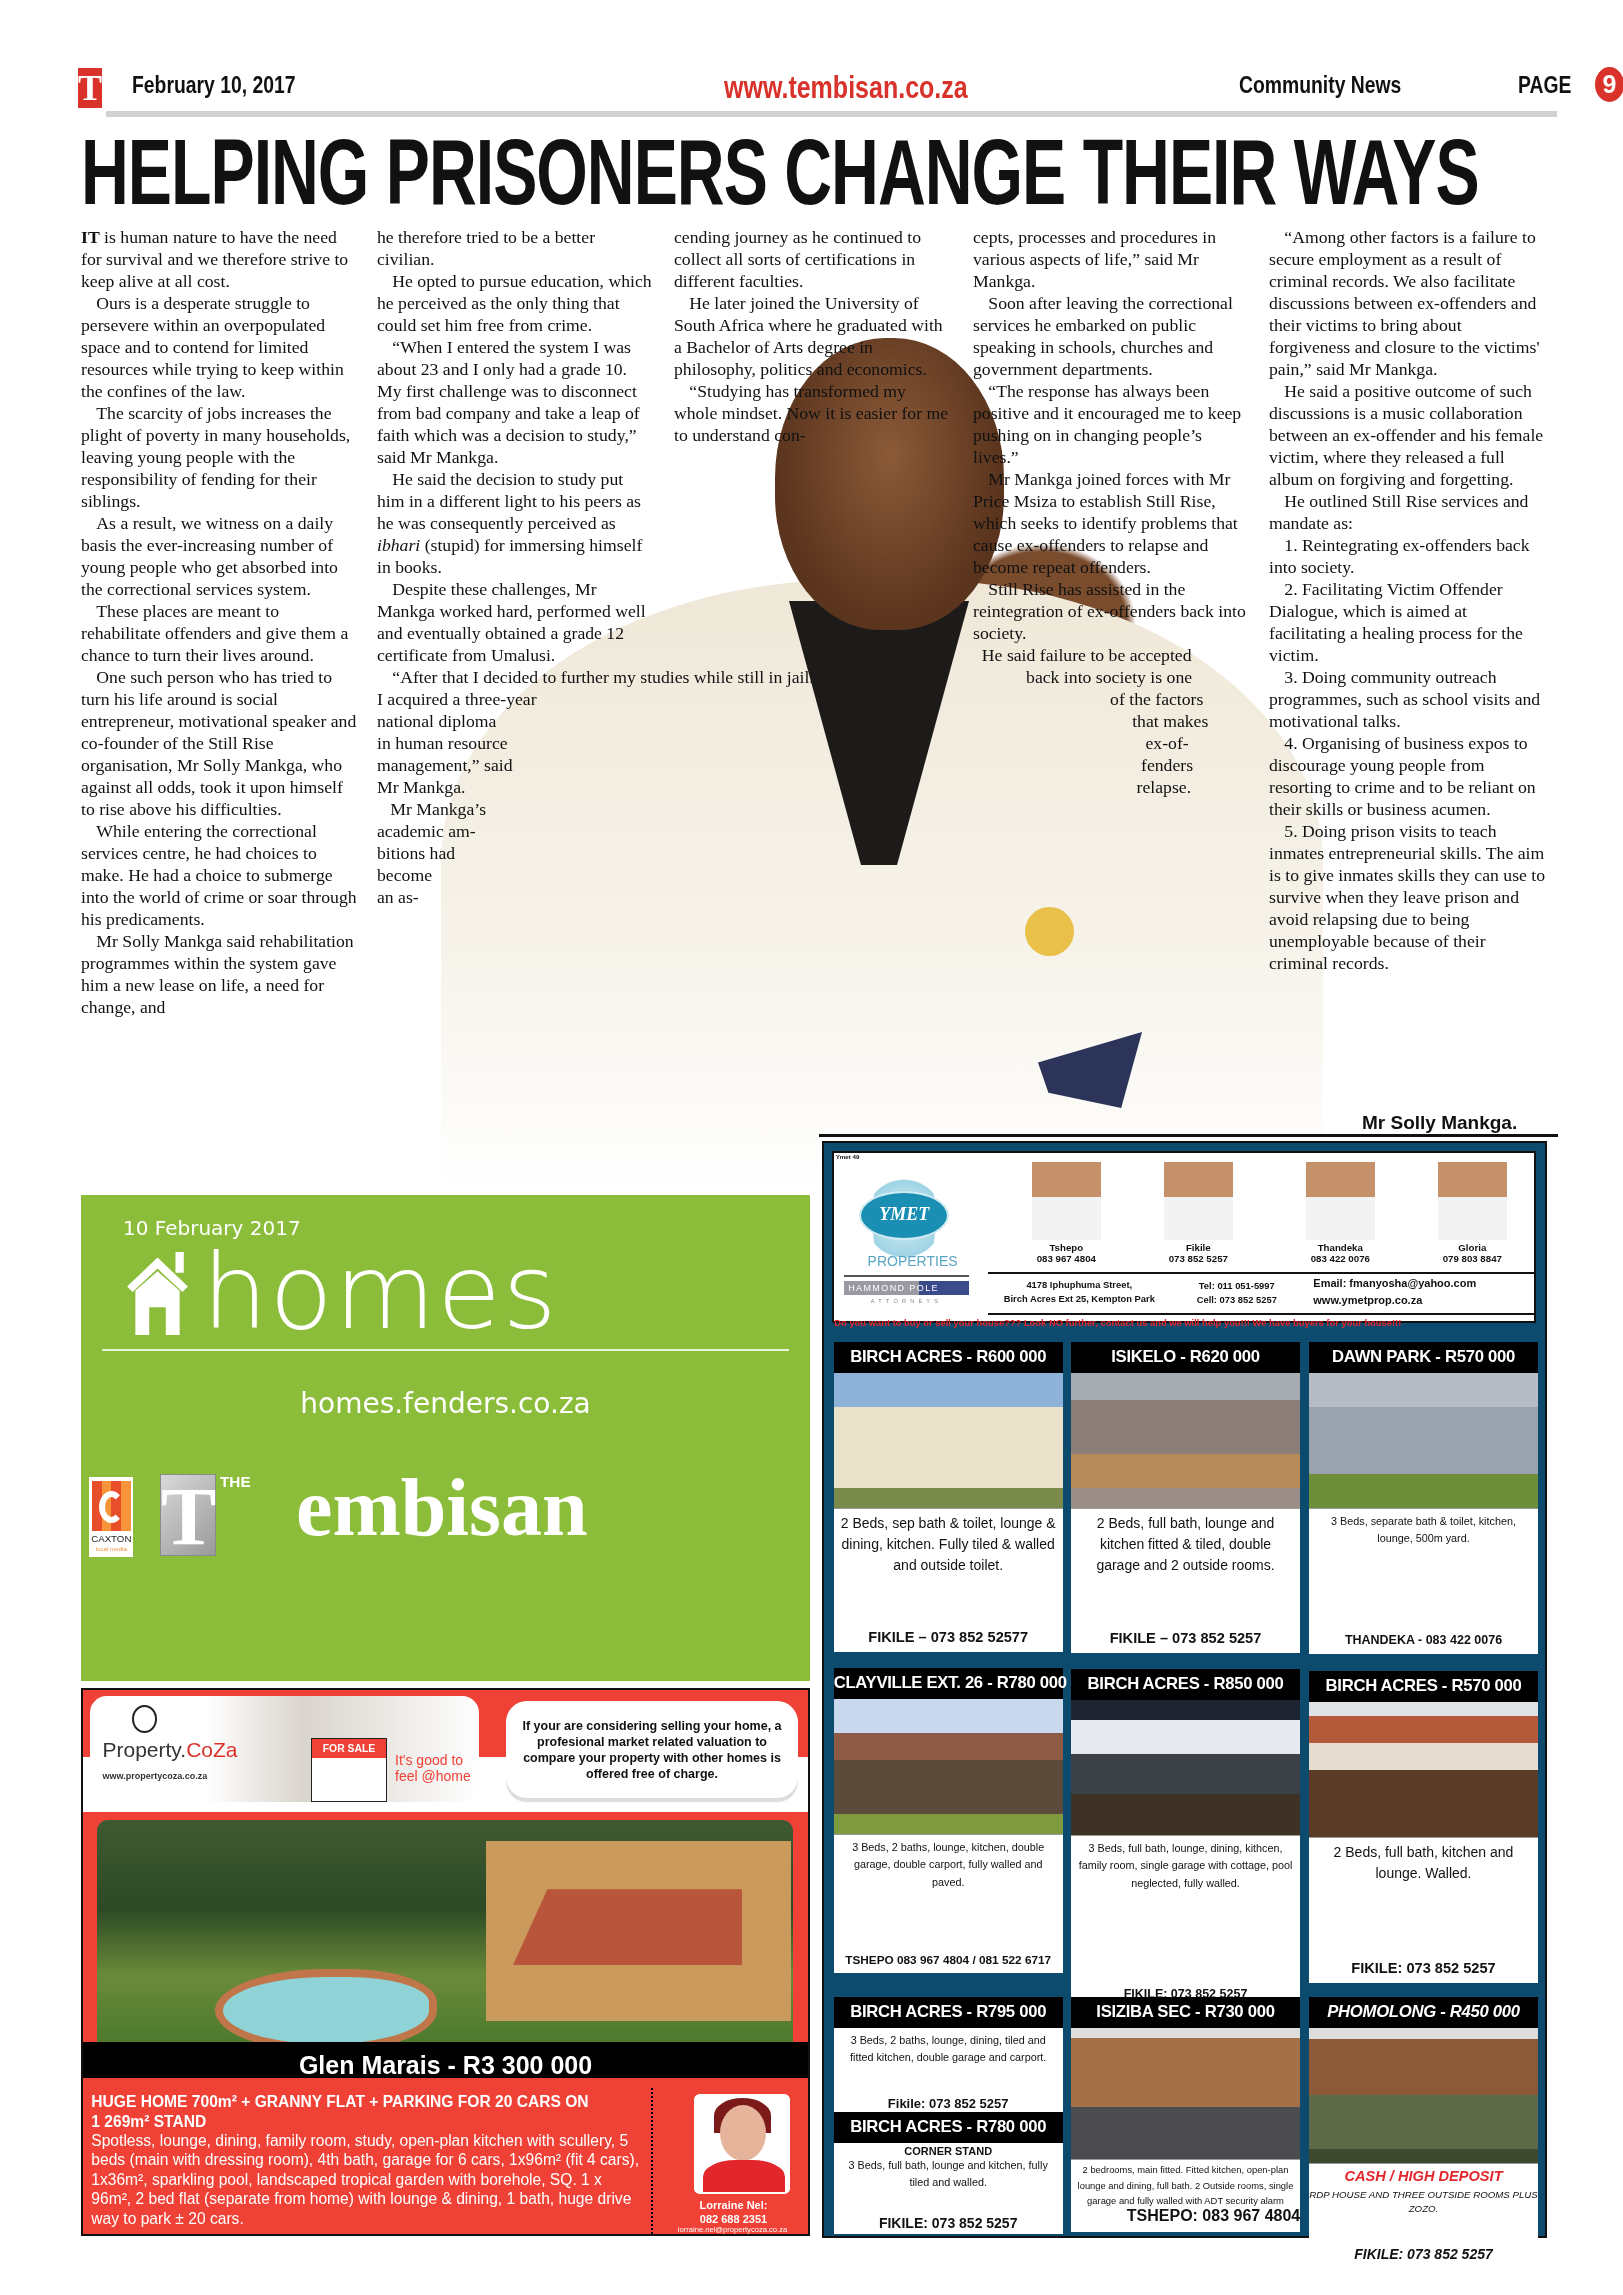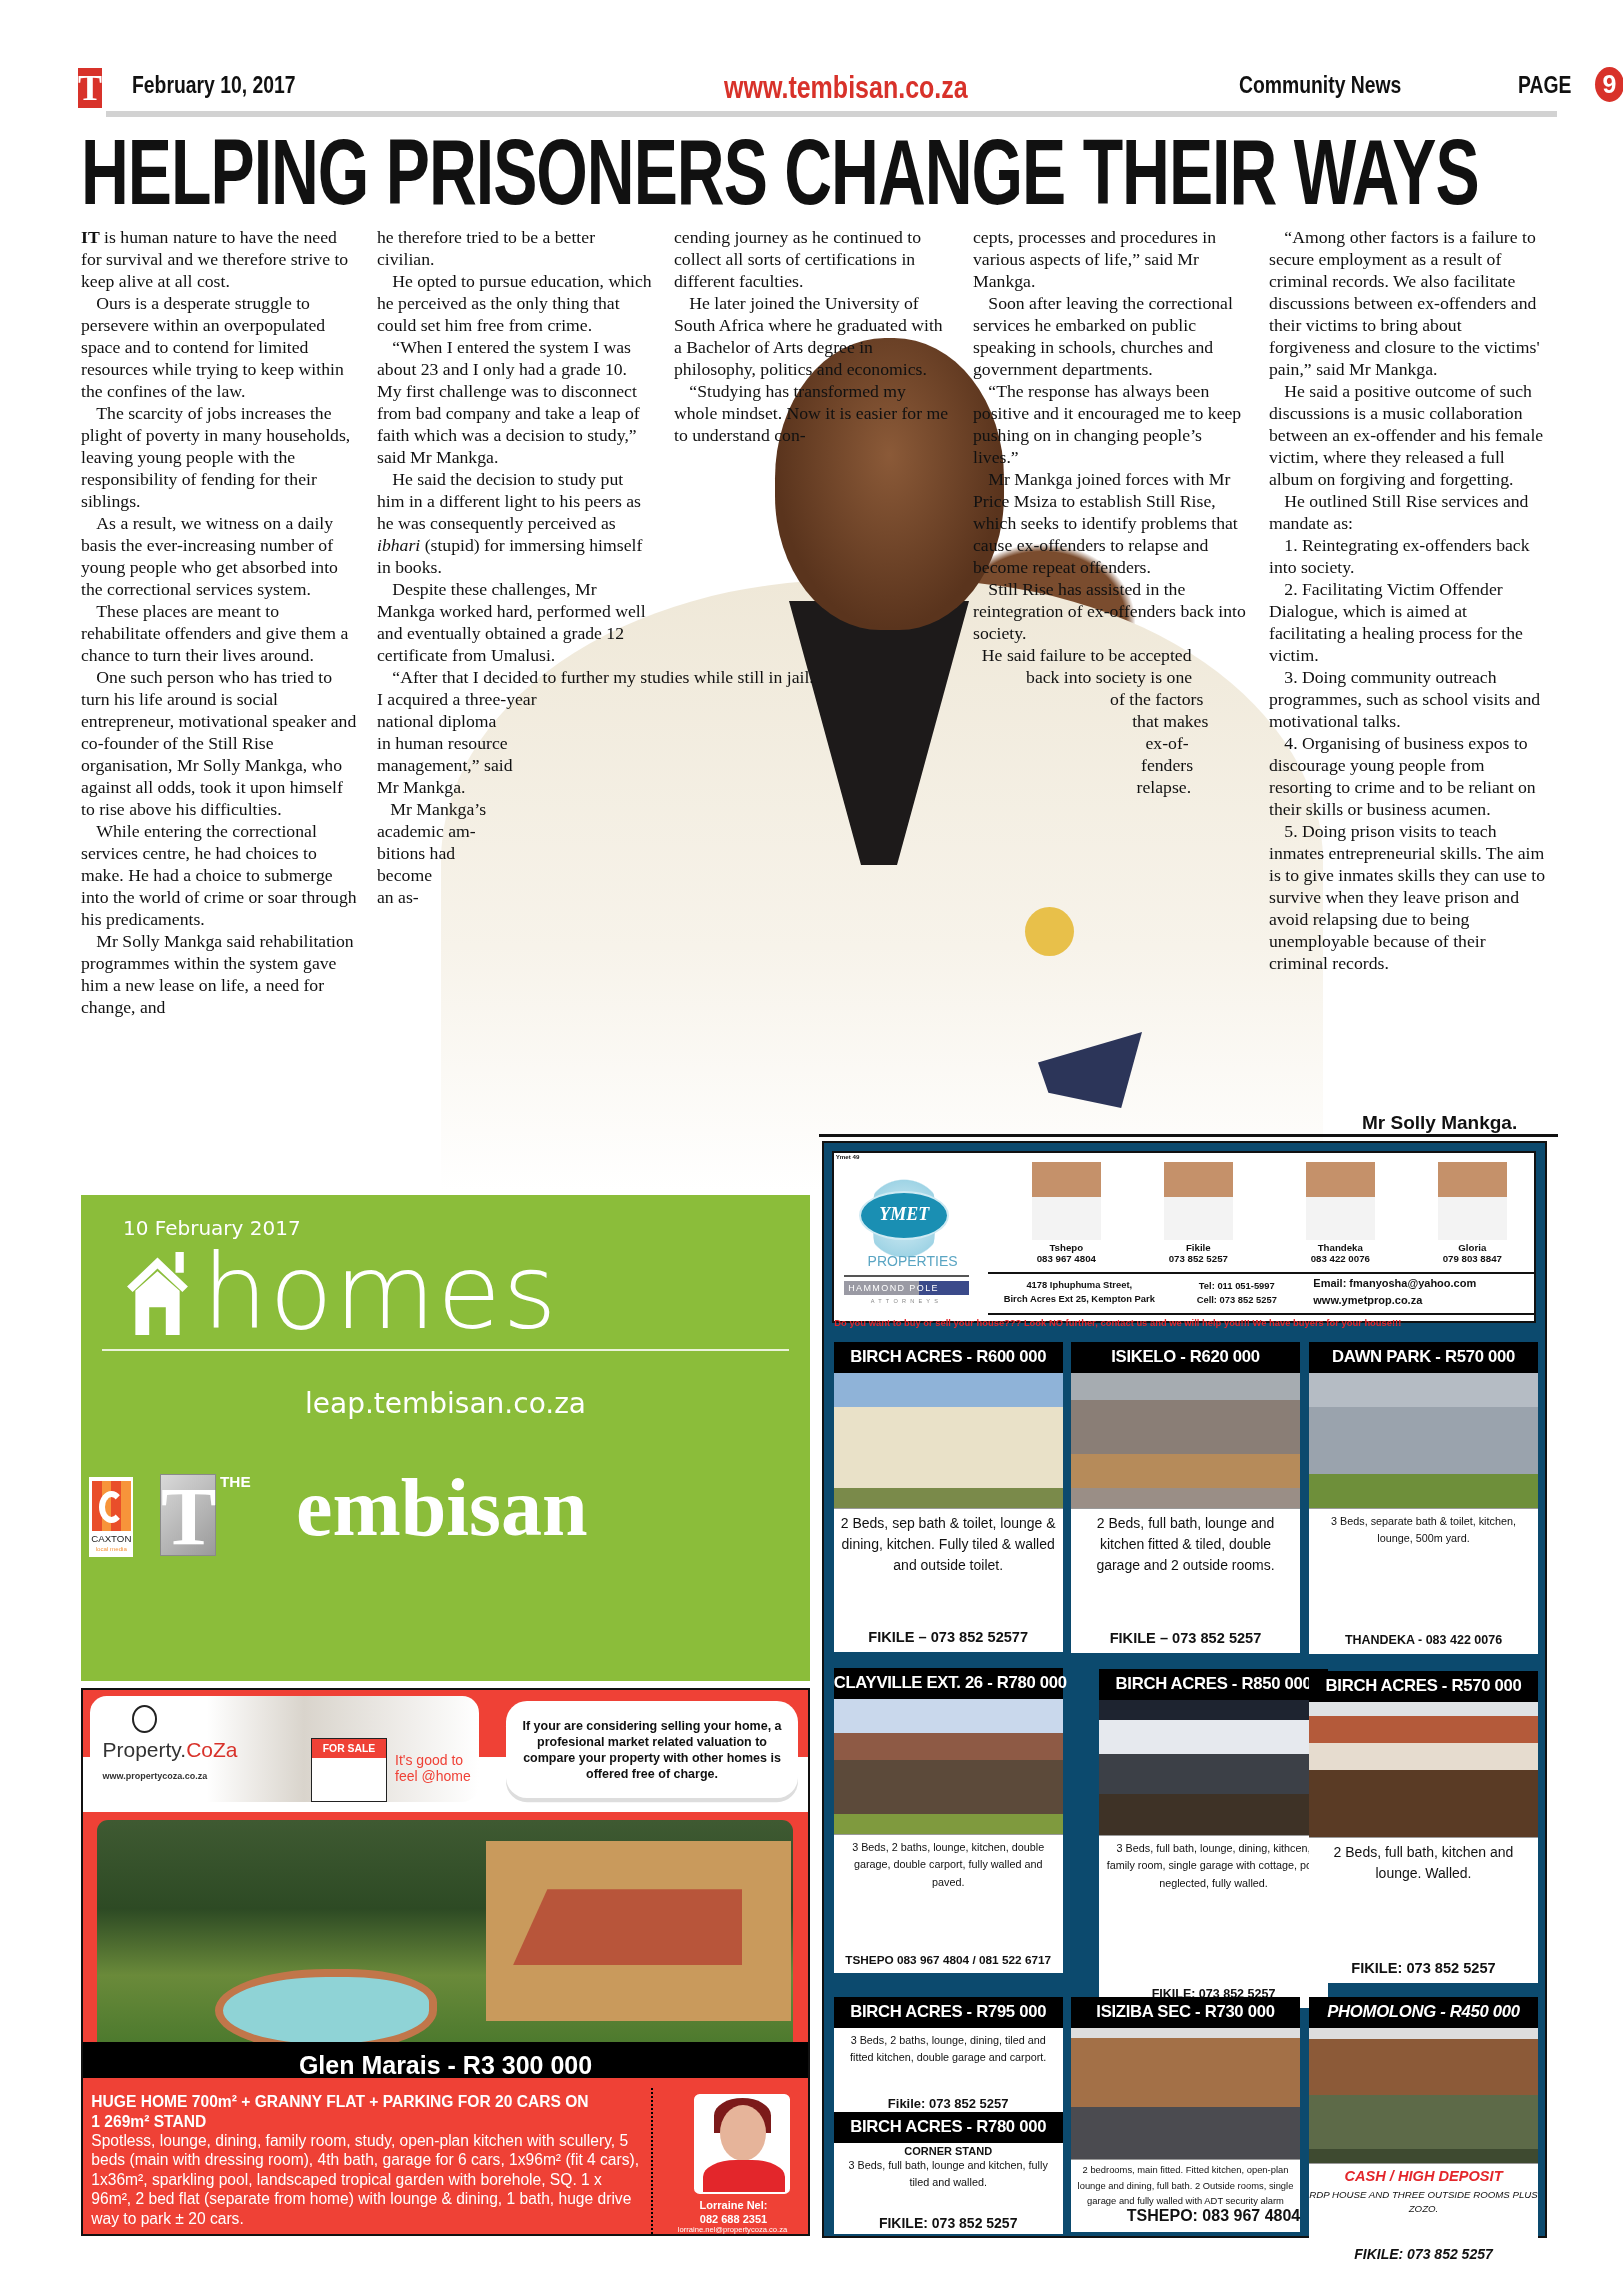--- a/index.html
+++ b/index.html
@@ -246,21 +246,21 @@
 
 <div class="homes">
   <div class="homes-date">10 February 2017</div>
   <svg class="homes-icon" viewBox="0 0 88 120">
     <polygon points="0,50 44,8 88,50 80,58 44,24 8,58" fill="#fff"></polygon>
     <rect x="70" y="0" width="12" height="30" fill="#fff"></rect>
     <polygon points="12,56 44,28 76,56 76,120 56,120 56,80 32,80 32,120 12,120" fill="#fff"></polygon>
   </svg>
   <div class="homes-title">homes</div>
   <div class="homes-rule"></div>
-  <div class="homes-url">leap.tembisan.co.za</div>
+  <div class="homes-url">homes.fenders.co.za</div>
   <div class="caxton">
     <div class="caxton-grid"></div>
     <div class="caxton-c"></div>
     <div class="caxton-label">CAXTON</div>
     <div class="caxton-sub">local media</div>
   </div>
   <div class="tembisan-t">T</div>
   <div class="tembisan-the">THE</div>
   <div class="tembisan-word" style="left:215px; top:268px;">embisan</div>
 </div>
@@ -375,21 +375,21 @@
     <div class="ld small">3 Beds, separate bath &amp; toilet, kitchen, lounge, 500m yard.</div>
     <div class="lc" style="font-size:12.5px">THANDEKA - 083 422 0076</div>
   </div>
 
   <div class="listing" style="left:9.7px; top:525px; height:305px;">
     <div class="lt">CLAYVILLE EXT. 26 - R780 000</div>
     <div class="lp ph-d"></div>
     <div class="ld small">3 Beds, 2 baths, lounge, kitchen, double garage, double carport, fully walled and paved.</div>
     <div class="lc" style="font-size:11.8px; bottom:5.6px;">TSHEPO 083 967 4804 / 081 522 6717</div>
   </div>
-  <div class="listing" style="left:247px; top:526px; height:339px;margin-left:28px;">
+  <div class="listing" style="left:247px; top:526px; height:339px;">
     <div class="lt">BIRCH ACRES - R850 000</div>
     <div class="lp ph-e"></div>
     <div class="ld small">3 Beds, full bath, lounge, dining, kithcen, family room, single garage with cottage, pool neglected, fully walled.</div>
     <div class="lc" style="font-size:12.5px">FIKILE: 073 852 5257</div>
   </div>
   <div class="listing" style="left:485px; top:528px; height:312px;">
     <div class="lt">BIRCH ACRES - R570 000</div>
     <div class="lp ph-f"></div>
     <div class="ld">2 Beds, full bath, kitchen and lounge. Walled.</div>
     <div class="lc">FIKILE: 073 852 5257</div>

